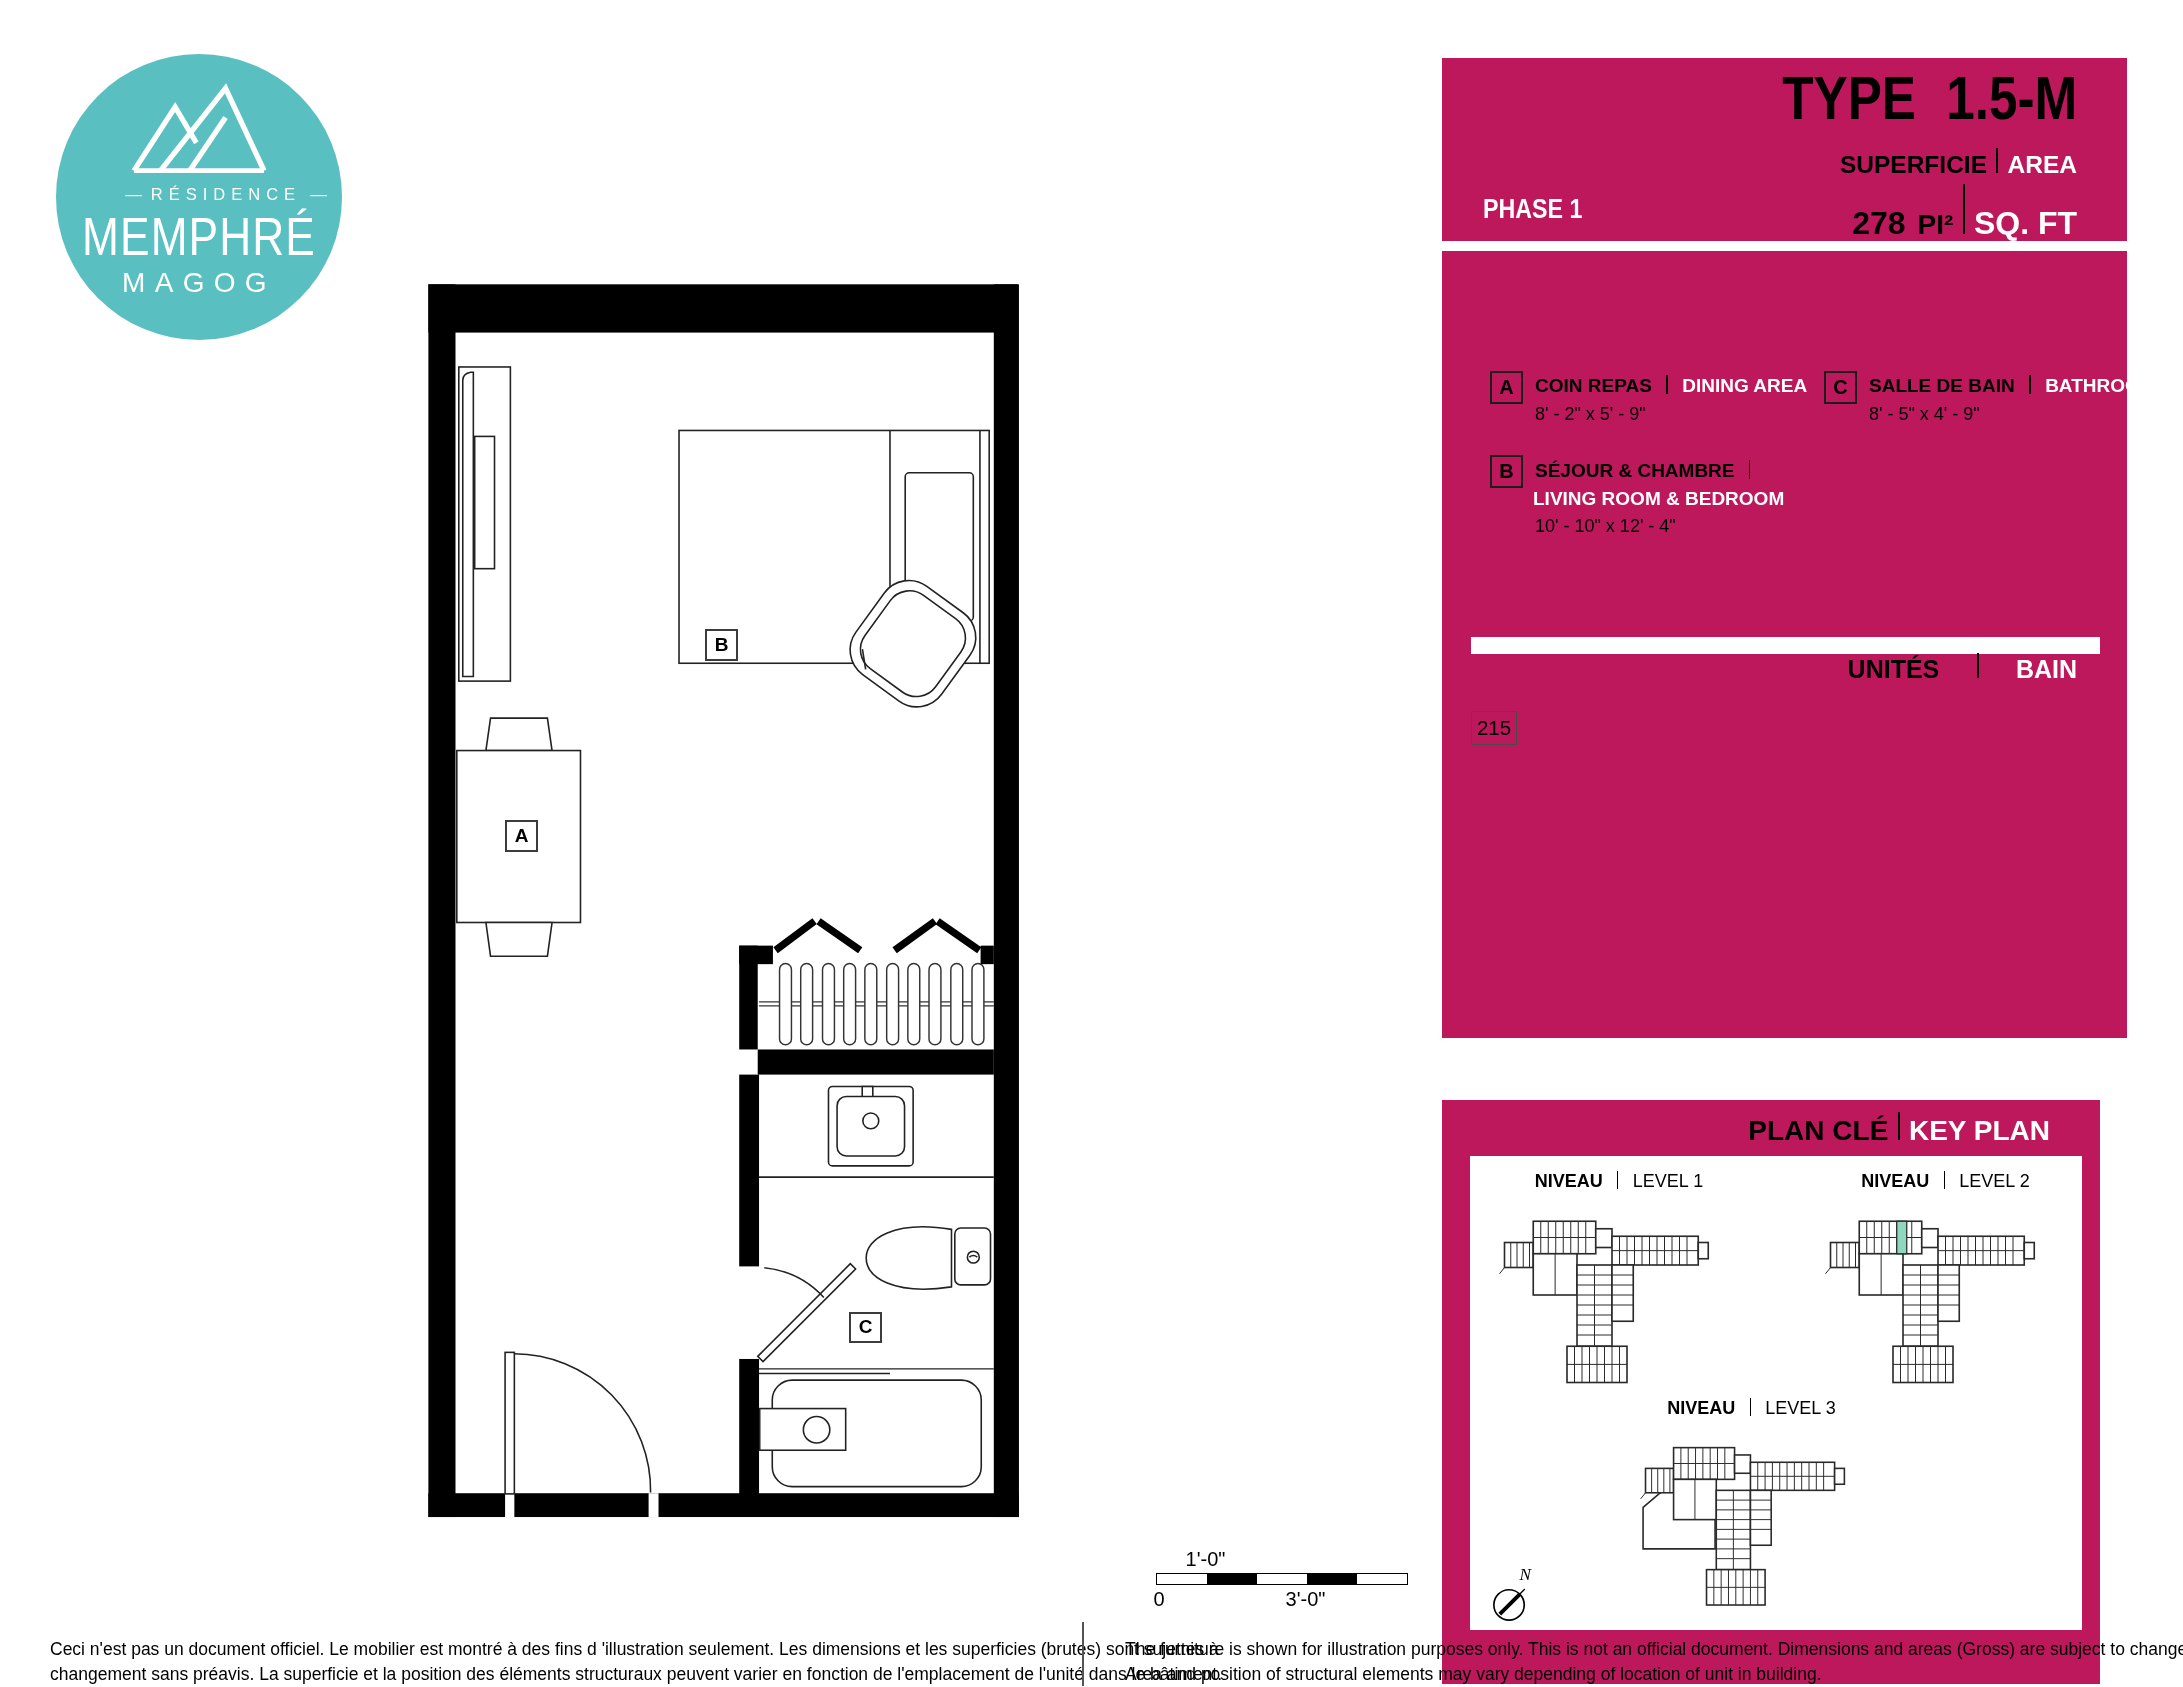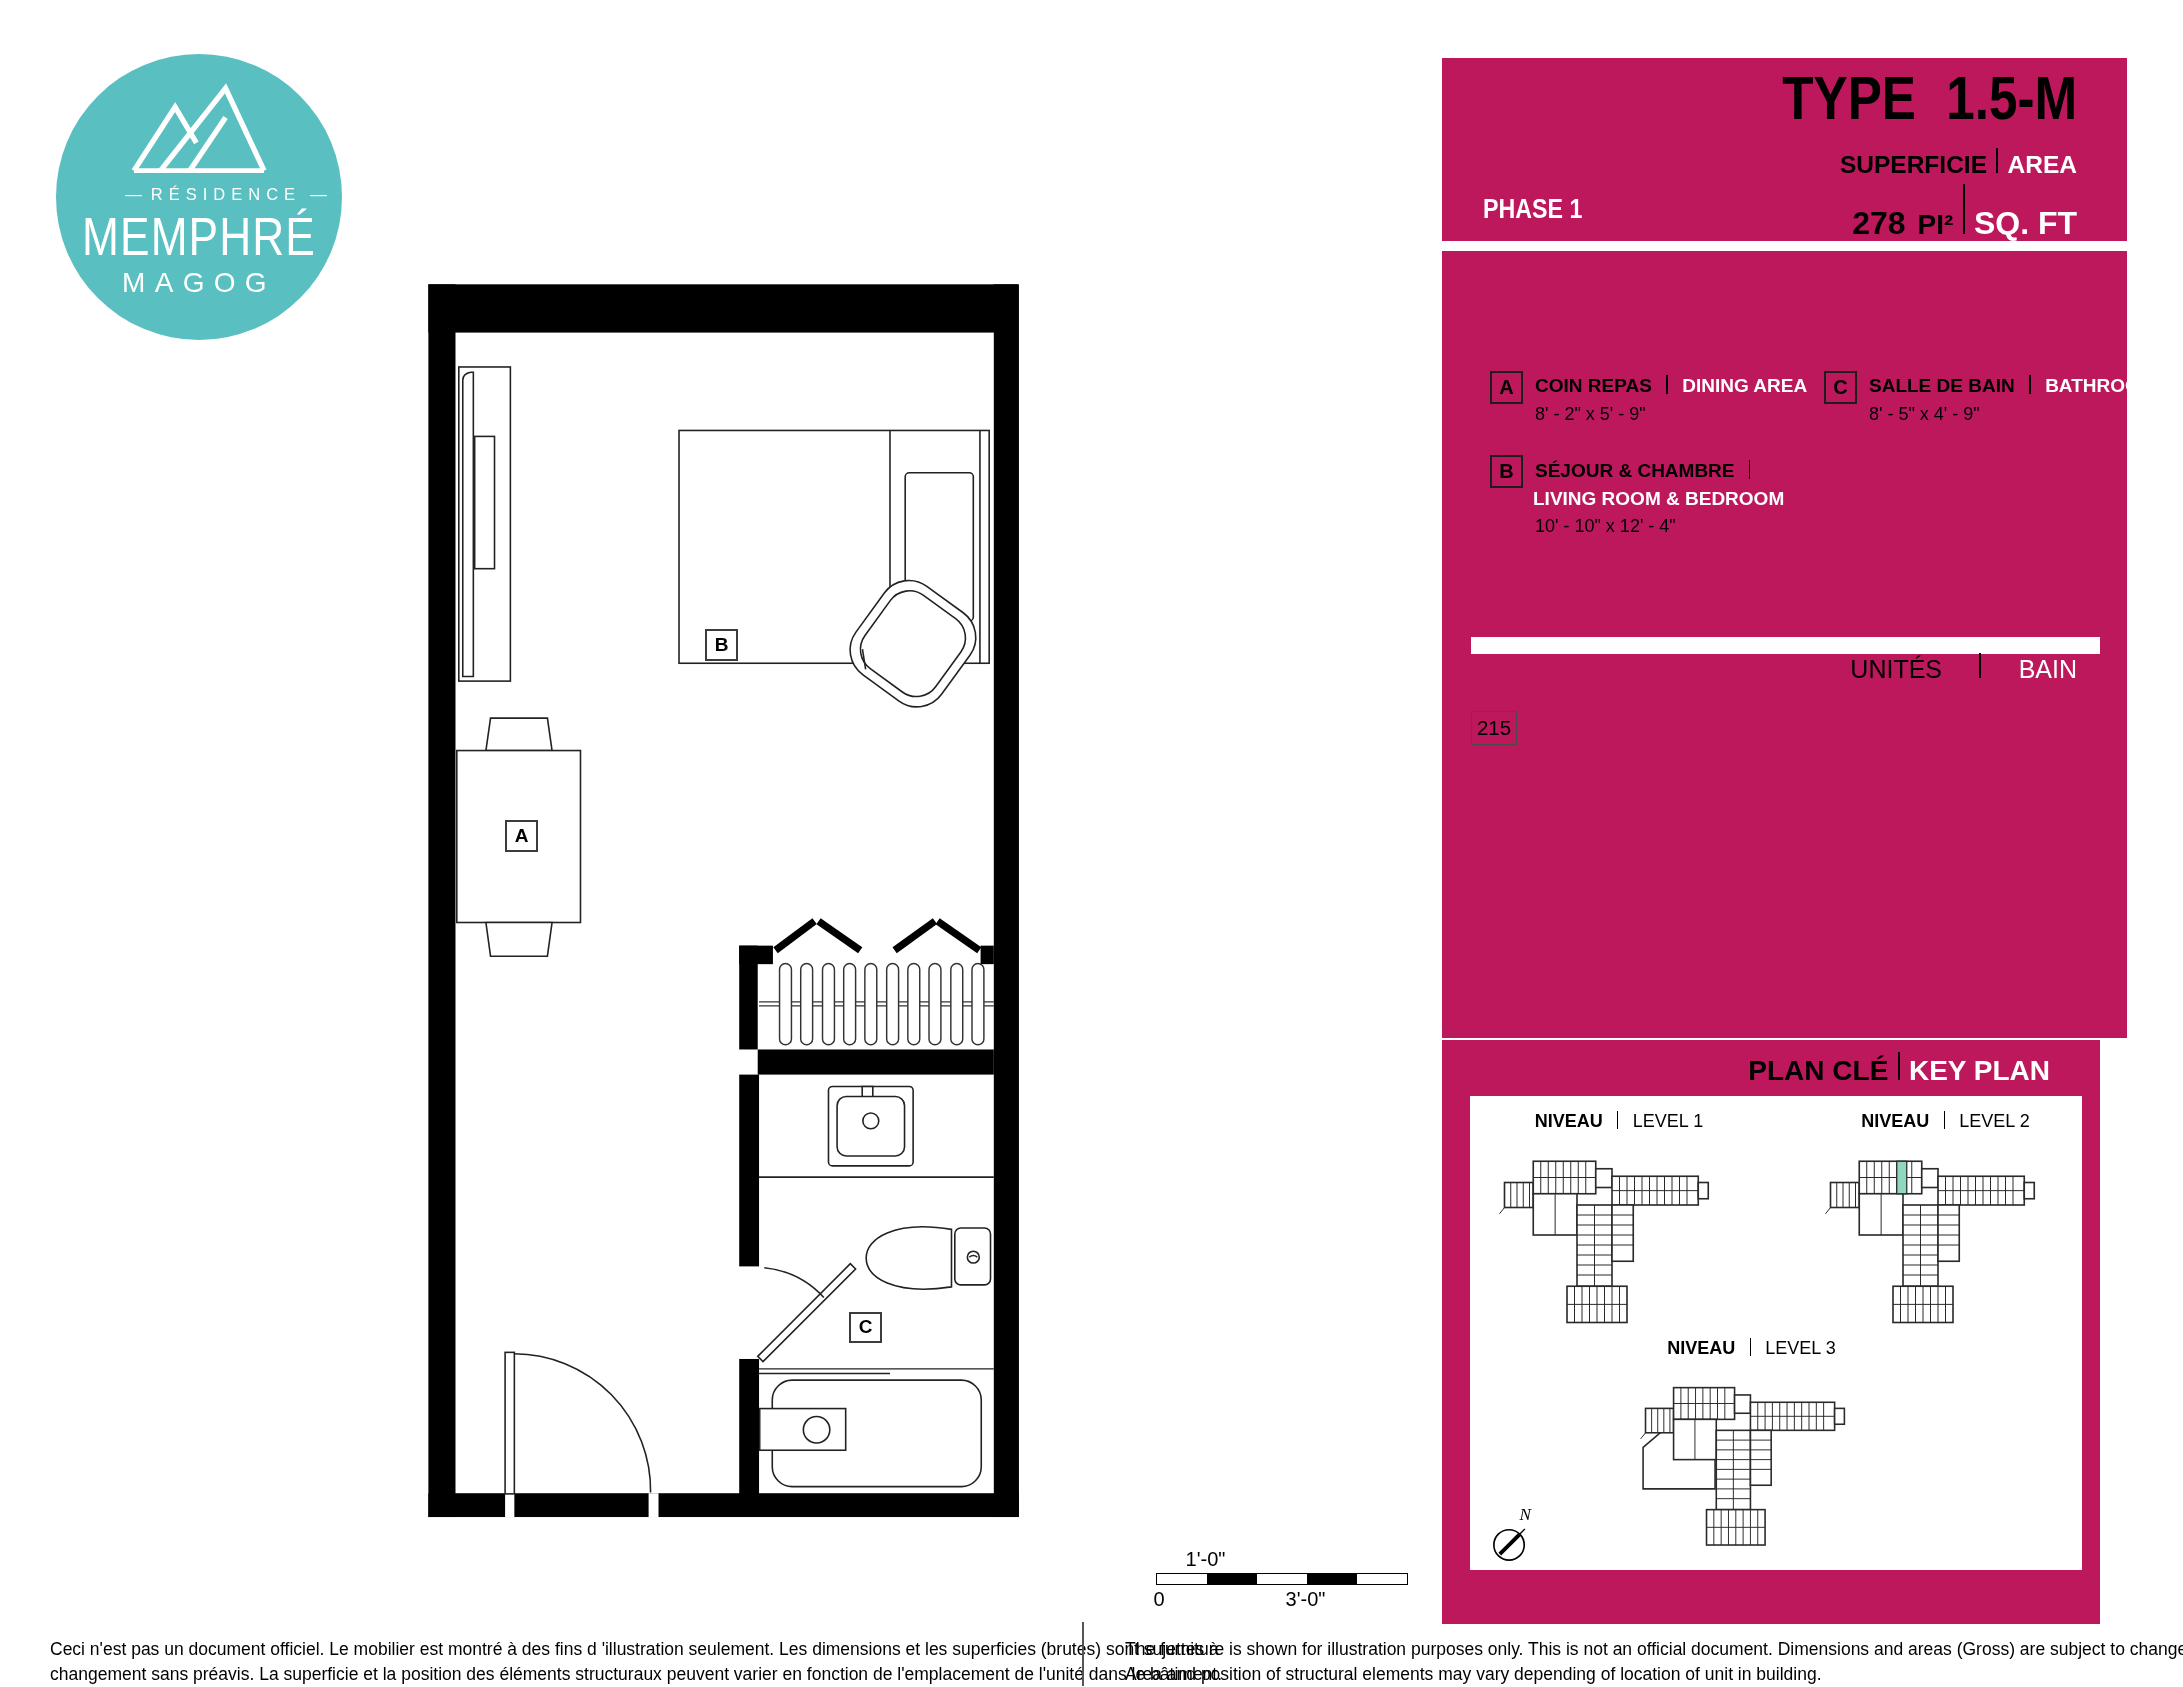--- a/index.html
+++ b/index.html
@@ -230,33 +230,33 @@
       </div>
     <div class="leg-name" style="left:93px;top:209px">
       <span>SÉJOUR &amp; CHAMBRE</span>
       <span class="sep thin"></span>
     </div>
     <div class="leg-name w" style="left:91px;top:237px">LIVING ROOM &amp; BEDROOM</div>
     <div class="leg-dims" style="left:93px;top:265px">10' - 10" x 12' - 4"</div>
 
     <div class="abs" style="left:29px;top:386px;width:629px;height:17px;background:#fff"></div>
 
-    <div class="row-r" style="top:402px;font-size:25px;font-weight:normal;gap:28px;">
+    <div class="row-r" style="top:402px;font-size:25px;font-weight:bold;gap:28px;">
       <span>UNITÉS</span>
       <span class="sep"></span>
       <span class="w">BAIN</span>
     </div>
 
     <div class="abs" style="left:29px;top:460px;width:44px;height:32px;border:1.3px solid #4a4a4a;
                 display:flex;align-items:center;justify-content:center;font-size:20.5px;">
       <span>215</span>
     </div>
   </div>
 
-  <div class="panel" style="left:1442px;top:1040px;width:658px;height:584px">
+  <div class="panel" style="left:1442px;top:1100px;width:658px;height:584px">
     <div class="row-r" style="top:12px;font-size:28px;font-weight:bold;">
       <span>PLAN CLÉ</span>
       <span class="sep"></span>
       <span class="w">KEY PLAN</span>
     </div>
 
     <div class="abs" style="left:28px;top:56px;width:612px;height:474px;background:#fff">
 
       <svg width="0" height="0" style="position:absolute">
         <defs>

